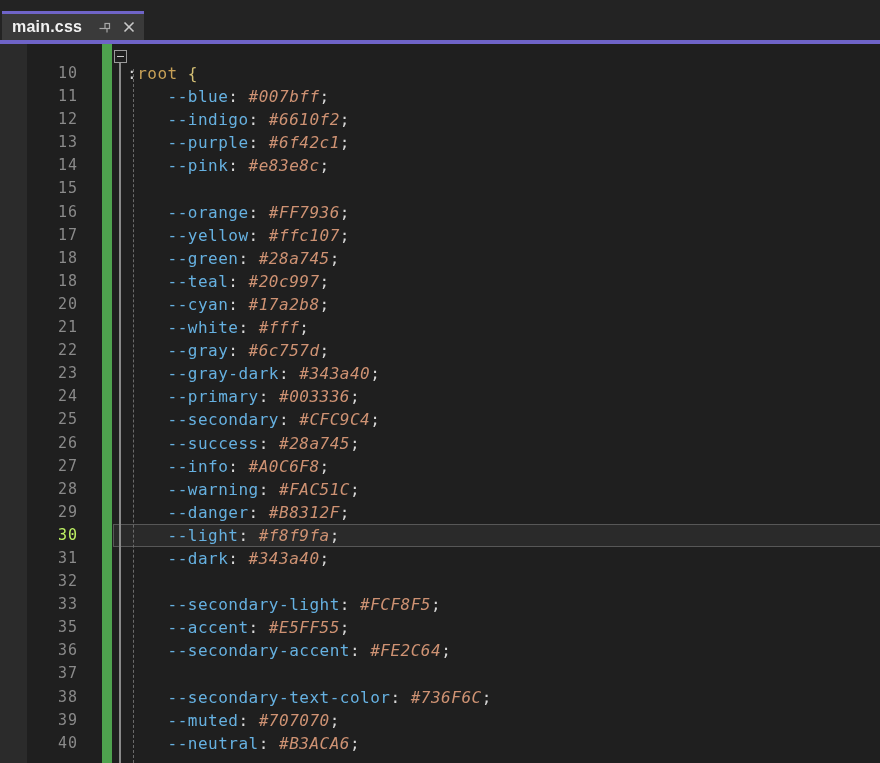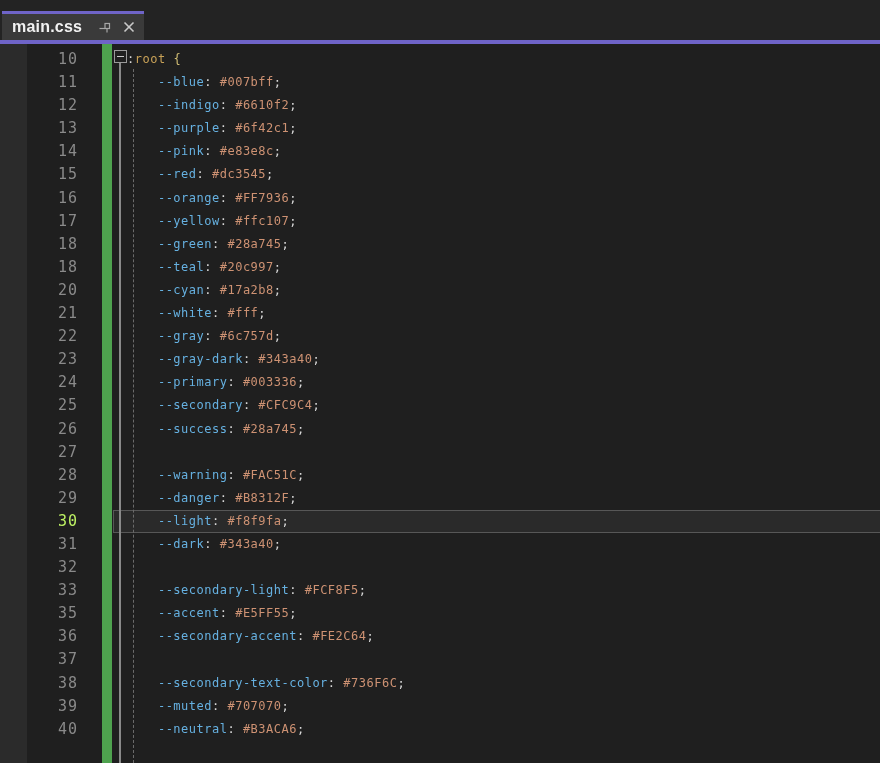--- a/index.html
+++ b/index.html
@@ -27,46 +27,46 @@
   }
   .tab-icon{display:inline-flex;align-items:center;justify-content:center;flex:none;}
   .pin-wrap{margin:0 6px 0 6px;}
   .close-wrap{margin-left:4px;}
 
   
   .editor{
     position:relative;width:880px;height:719px;background:#1F1F1F;overflow:hidden;
   }
   .rows{
-    position:absolute;left:0;top:0;right:0;bottom:0;padding-top:4px;z-index:1;
+    position:absolute;left:0;top:0;right:0;bottom:0;padding-top:18px;z-index:1;
   }
   .row{
     position:relative;height:23.1px;line-height:23.1px;display:flex;
   }
   .lineno{
     position:relative;z-index:1;
     width:78px;flex:none;text-align:right;
     color:var(--lineno_gray,#8A8A8A);font-size:15px;letter-spacing:1px;
   }
   .code{
     position:absolute;left:127px;top:0;z-index:1;
-    white-space:pre;font-size:12px;letter-spacing:0.5px;color:#D8D8D8;
+    white-space:pre;font-size:16px;letter-spacing:0.5px;color:#D8D8D8;
   }
   .row.current .lineno{color:#bef264;font-weight:normal;}
   .row.current::before{
     content:"";position:absolute;left:113px;right:0;top:0;bottom:0;
     background:#2A2A2A;border:1px solid #575757;border-right:none;
     box-sizing:border-box;z-index:0;
   }
   
   .t-punct{color:var(--syntax_punctuation,#D8D8D8);}
   .t-sel{color:var(--syntax_selector,#C8A157);}
   .t-brace{color:var(--syntax_brace,#D2BE74);}
   .t-prop{color:var(--syntax_property,#66B1E1);}
-  .t-val{color:var(--syntax_value,#CE9273);}
+  .t-val{color:var(--syntax_value,#CE9273);font-style:italic;}
   .t-plain{color:#D8D8D8;}
 
   
   .margins{position:absolute;left:0;top:0;right:0;bottom:0;z-index:2;pointer-events:none;}
   .bookmark-margin{
     position:absolute;left:0;top:0;bottom:0;width:27px;background:#2B2B2B;pointer-events:auto;
   }
   .change-bar{
     position:absolute;left:102px;top:0;bottom:0;width:10px;
     background:var(--change_bar_green,#4EA24E);
@@ -126,21 +126,20 @@
       <div class="row">
         <span class="lineno">13</span>
         <span class="code"><span class="t-plain">    </span><span class="t-prop">--purple</span><span class="t-punct">: </span><span class="t-val">#6f42c1</span><span class="t-punct">;</span></span>
       </div>
       <div class="row">
         <span class="lineno">14</span>
         <span class="code"><span class="t-plain">    </span><span class="t-prop">--pink</span><span class="t-punct">: </span><span class="t-val">#e83e8c</span><span class="t-punct">;</span></span>
       </div>
       <div class="row">
         <span class="lineno">15</span>
-        <span class="code"><span class="t-plain">    </span><span class="t-prop">--red</span><span class="t-punct">: </span><span class="t-val">#dc3545</span><span class="t-punct">;</span></span>
       </div>
       <div class="row">
         <span class="lineno">16</span>
         <span class="code"><span class="t-plain">    </span><span class="t-prop">--orange</span><span class="t-punct">: </span><span class="t-val">#FF7936</span><span class="t-punct">;</span></span>
       </div>
       <div class="row">
         <span class="lineno">17</span>
         <span class="code"><span class="t-plain">    </span><span class="t-prop">--yellow</span><span class="t-punct">: </span><span class="t-val">#ffc107</span><span class="t-punct">;</span></span>
       </div>
       <div class="row">
@@ -174,20 +173,21 @@
       <div class="row">
         <span class="lineno">25</span>
         <span class="code"><span class="t-plain">    </span><span class="t-prop">--secondary</span><span class="t-punct">: </span><span class="t-val">#CFC9C4</span><span class="t-punct">;</span></span>
       </div>
       <div class="row">
         <span class="lineno">26</span>
         <span class="code"><span class="t-plain">    </span><span class="t-prop">--success</span><span class="t-punct">: </span><span class="t-val">#28a745</span><span class="t-punct">;</span></span>
       </div>
       <div class="row">
         <span class="lineno">27</span>
+        <span class="code"><span class="t-plain">    </span><span class="t-prop">--info</span><span class="t-punct">: </span><span class="t-val">#A0C6F8</span><span class="t-punct">;</span></span>
       </div>
       <div class="row">
         <span class="lineno">28</span>
         <span class="code"><span class="t-plain">    </span><span class="t-prop">--warning</span><span class="t-punct">: </span><span class="t-val">#FAC51C</span><span class="t-punct">;</span></span>
       </div>
       <div class="row">
         <span class="lineno">29</span>
         <span class="code"><span class="t-plain">    </span><span class="t-prop">--danger</span><span class="t-punct">: </span><span class="t-val">#B8312F</span><span class="t-punct">;</span></span>
       </div>
       <div class="row current">

